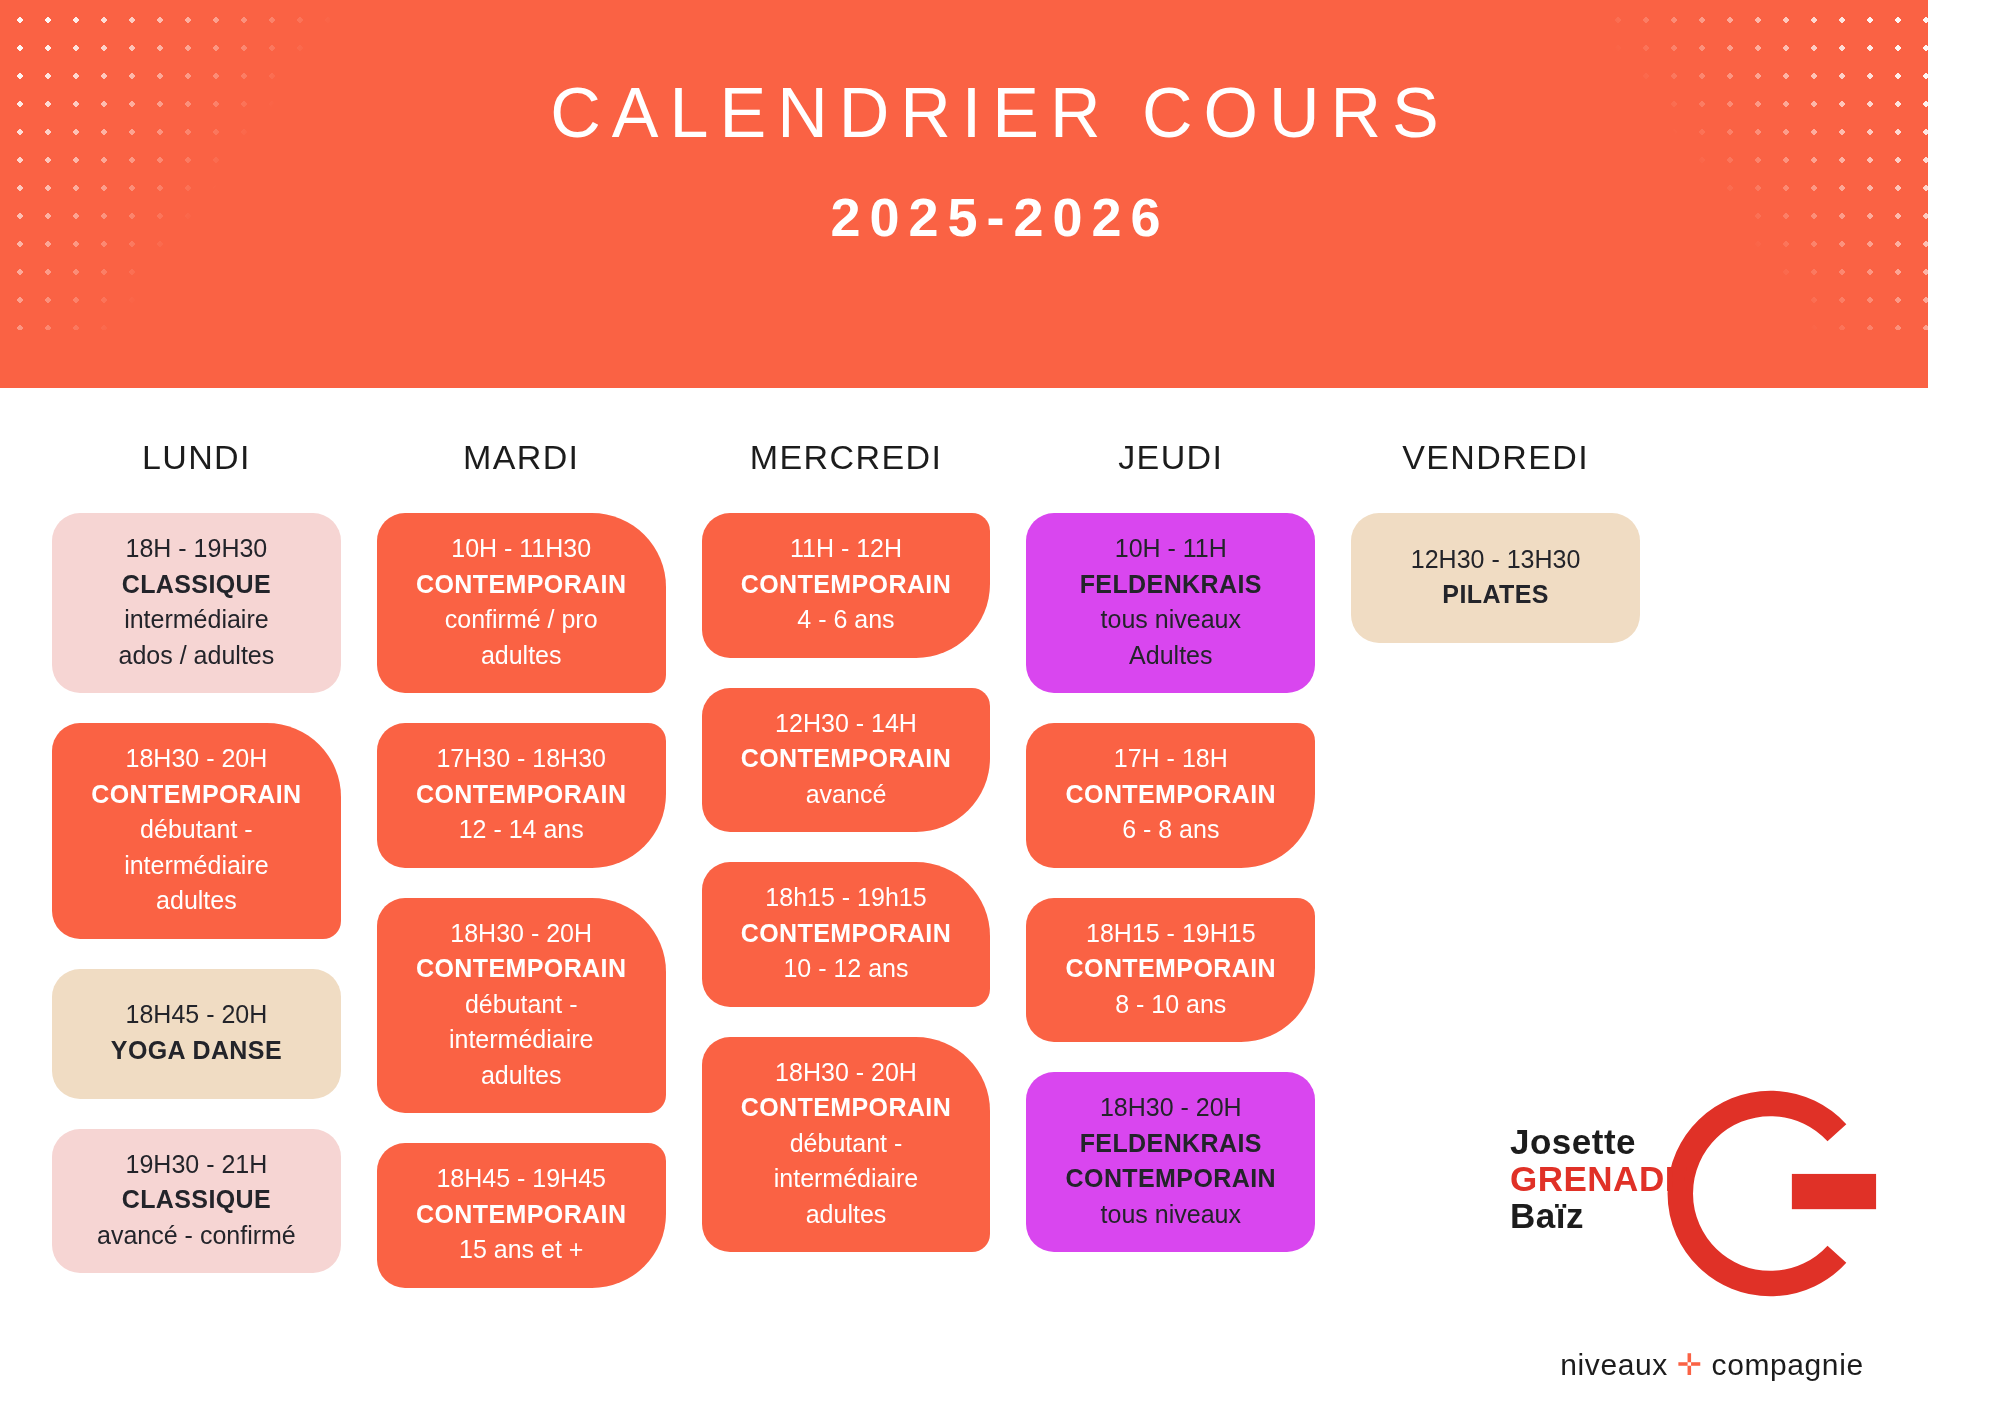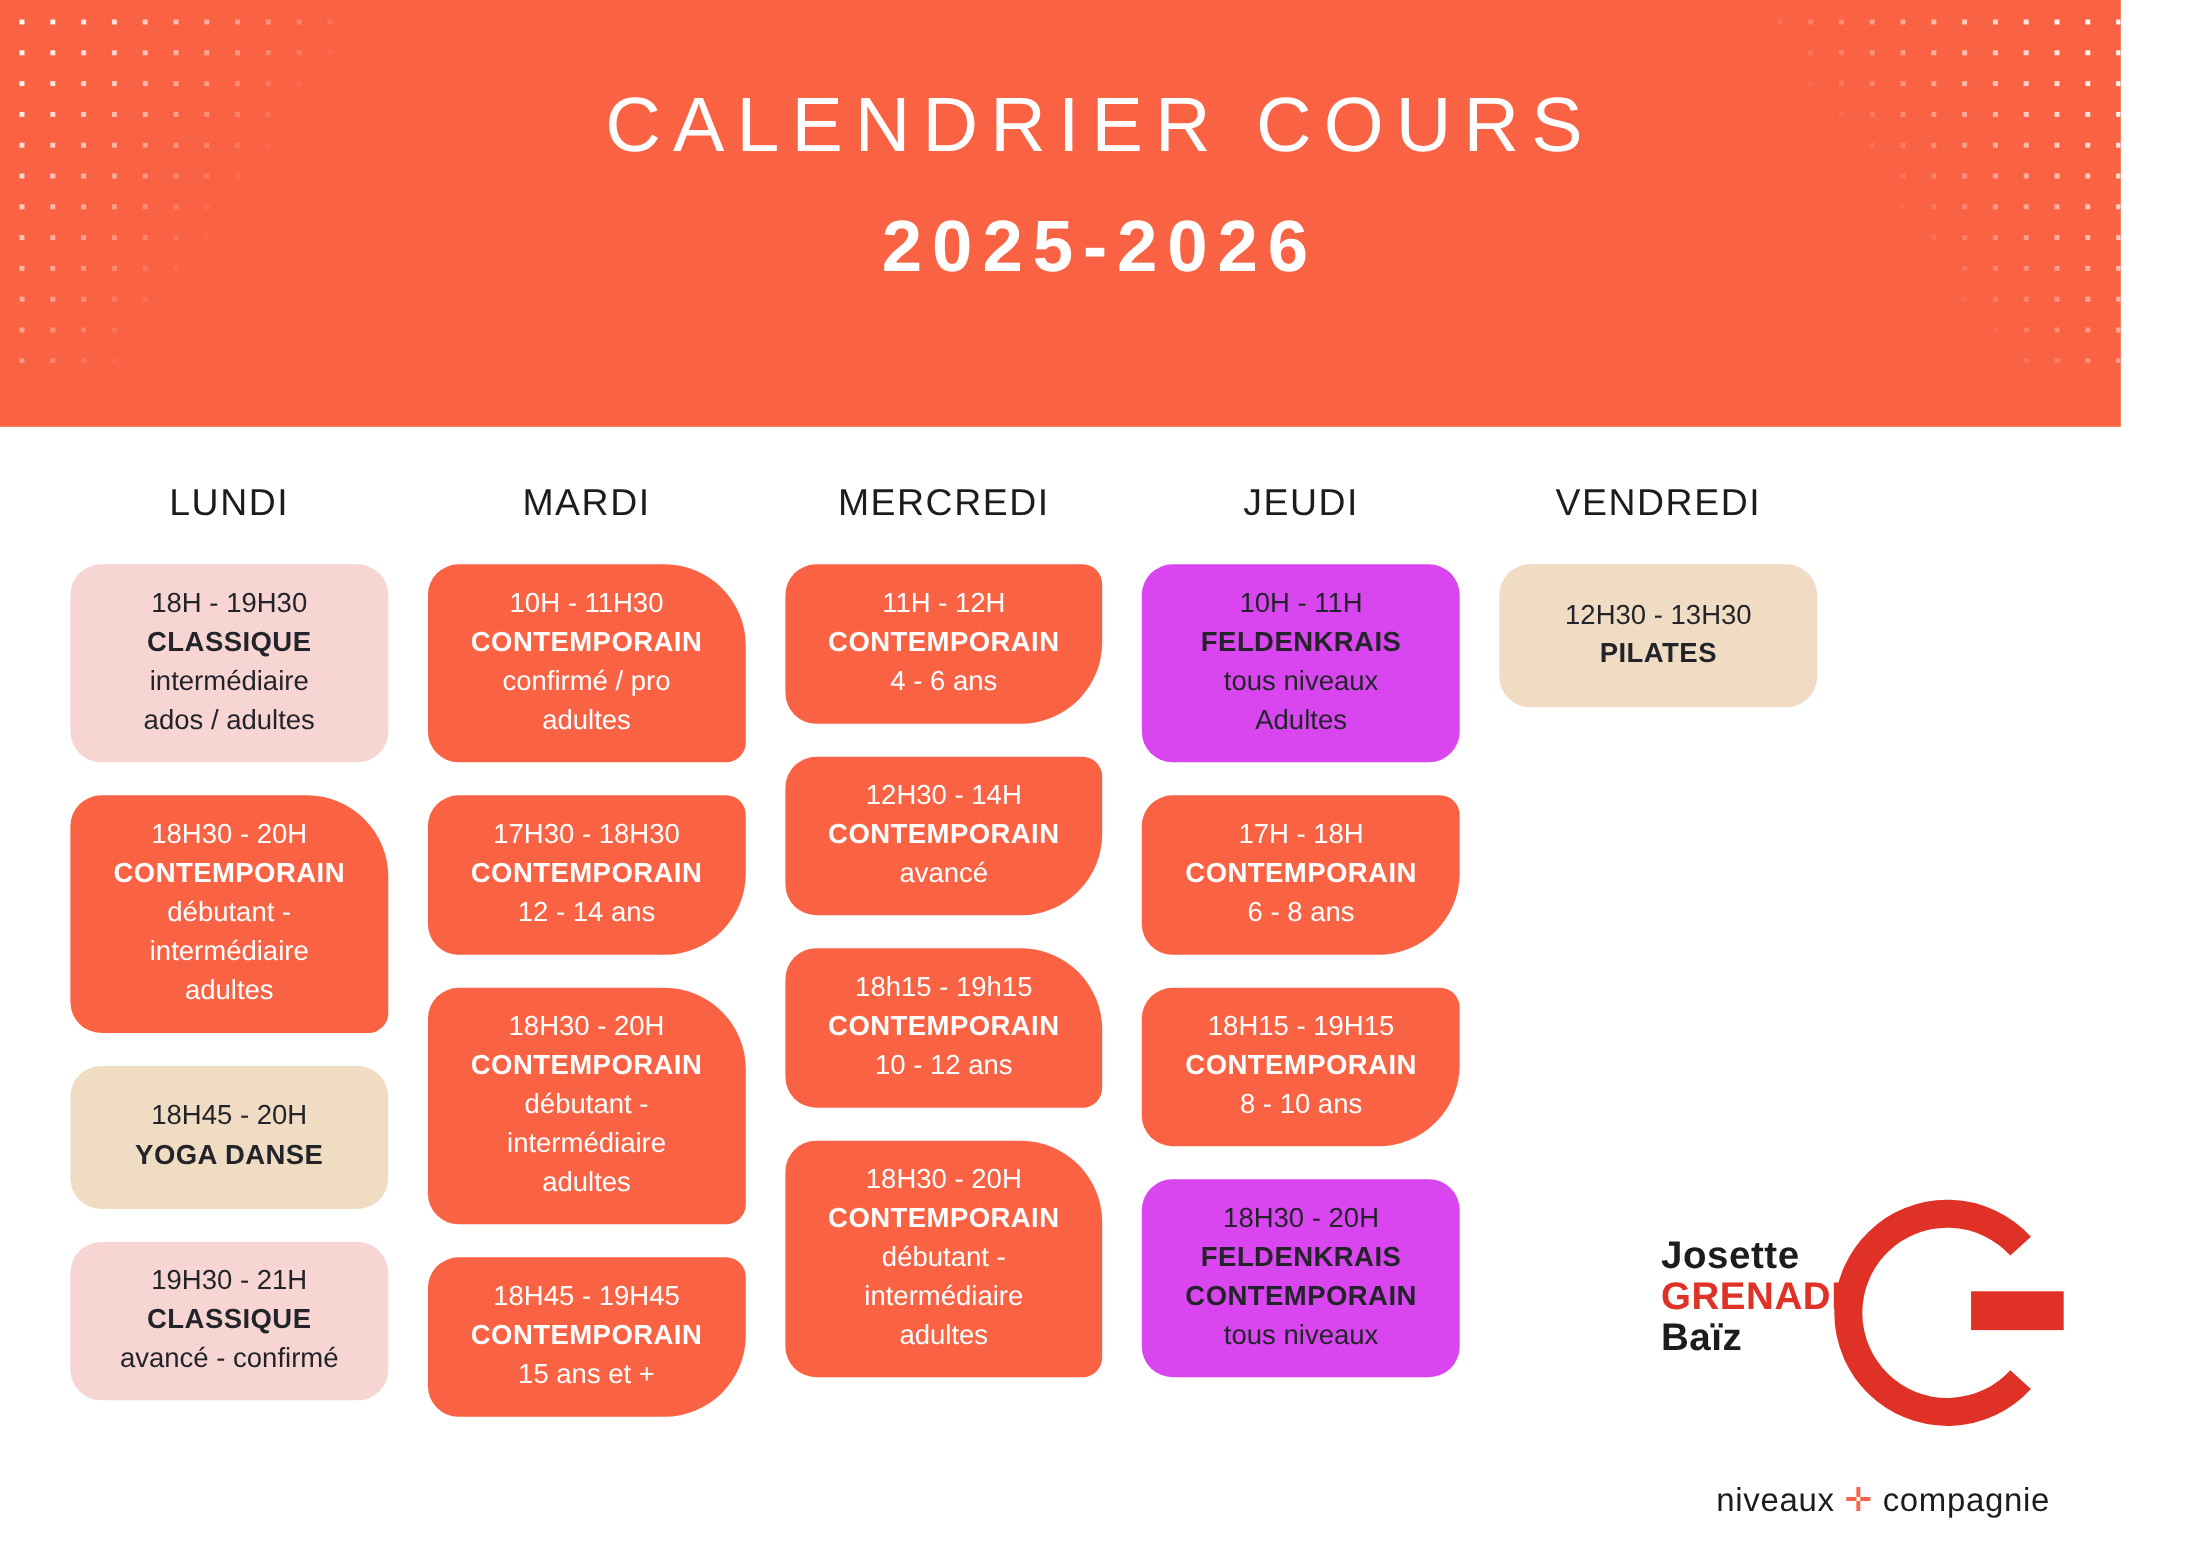--- a/index.html
+++ b/index.html
@@ -56,31 +56,31 @@
     font-weight: 400;
     line-height: 1;
   }
   .header-sub {
     position: absolute;
     top: 190px;
     left: 0;
     width: 2000px;
     text-align: center;
     color: #ffffff;
-    font-size: 66px;
+    font-size: 54px;
     letter-spacing: 9px;
     font-weight: 700;
     line-height: 1;
   }
 
   
   .grid {
     position: absolute;
     top: 388px;
-    left: 16px;
+    left: 4px;
     width: 1684px;
     height: 1026px;
     display: flex;
     padding: 0 30px;
   }
   .day-col {
     width: 20%;
     padding: 0 18px;
   }
   .day-head {

